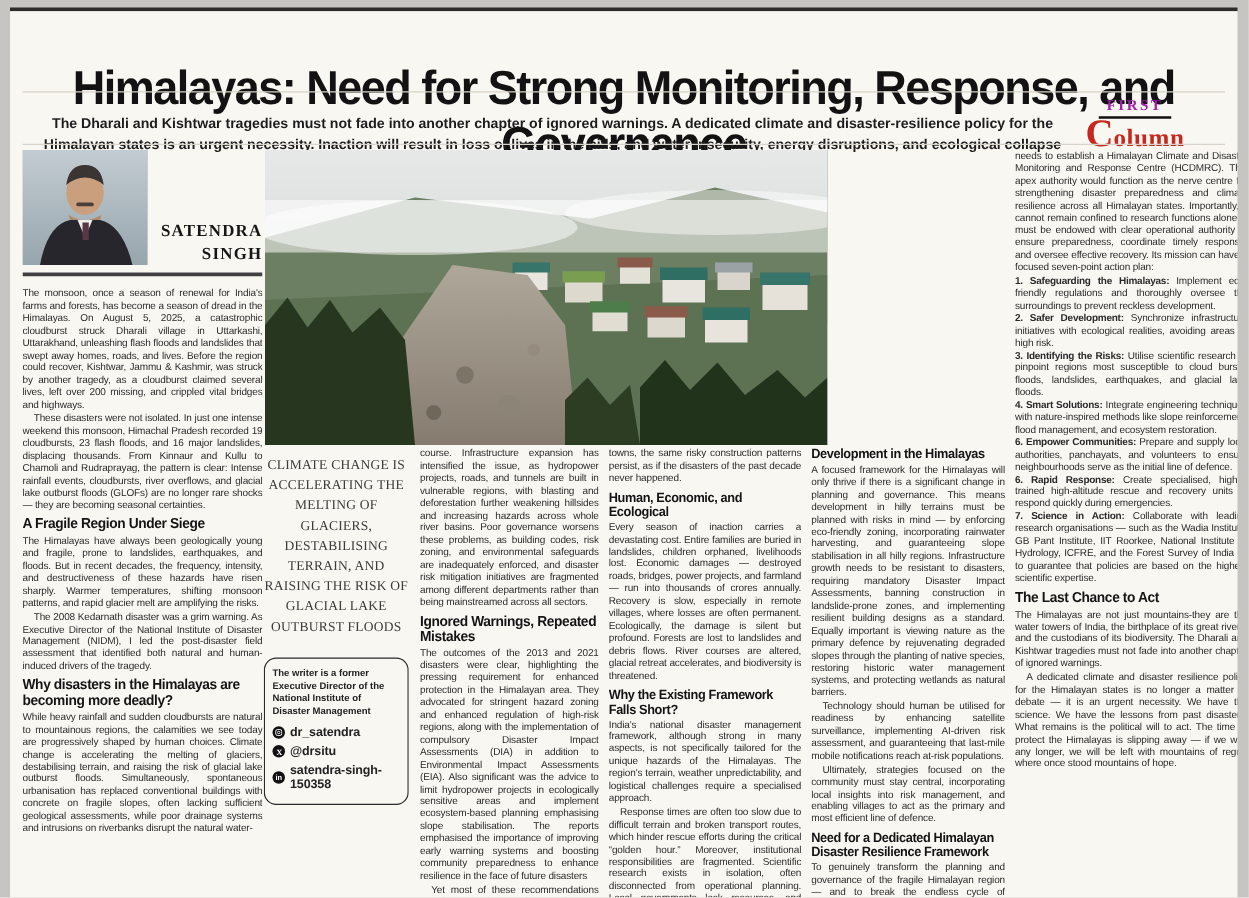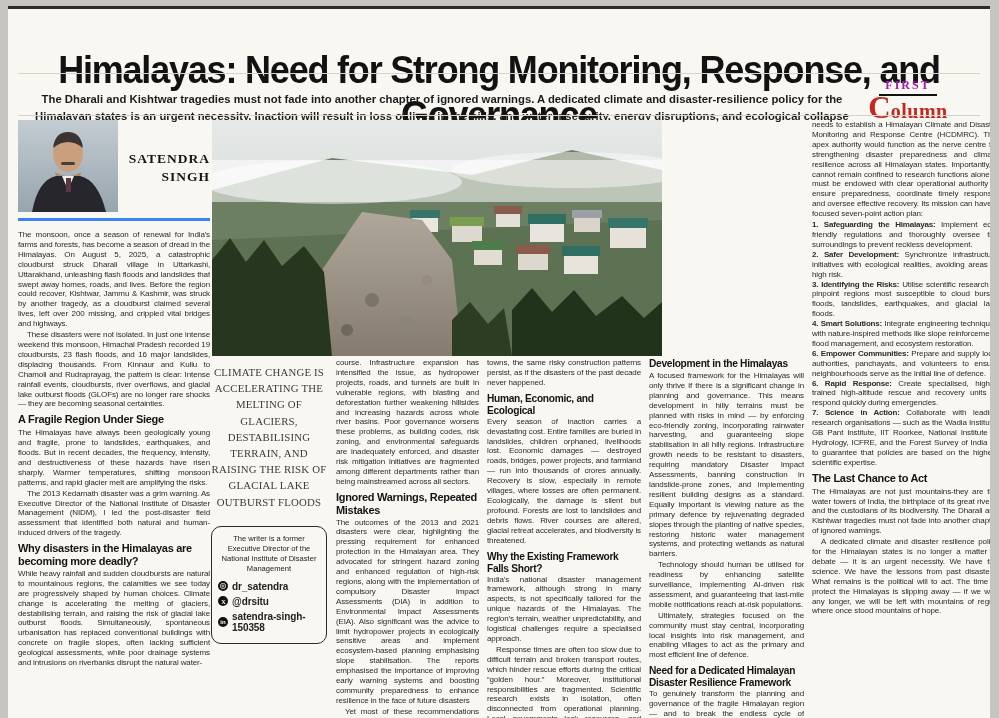--- a/index.html
+++ b/index.html
@@ -21,30 +21,30 @@
   
   .col{position:absolute;overflow:hidden;color:#2b2b2b;}
   .p{font-size:8px;line-height:1.24;letter-spacing:-.12px;text-align:justify;margin:0 0 1px 0;}
   .p.ind{text-indent:9px;}
   .hd{font-size:11px;font-weight:bold;line-height:1.08;letter-spacing:-.3px;color:#141414;margin:5px 0 2px 0;transform:scaleY(1.05);transform-origin:left top;}
   .hd.sm{font-size:10.2px;}
   .pp{font-size:8px;line-height:1.24;letter-spacing:-.12px;text-align:justify;margin:0;}
   .pp b{letter-spacing:-.2px;}
 
   .author-col{left:10px;top:111px;width:192px;bottom:0;}
-  .author-card{display:flex;align-items:flex-start;gap:6px;border-bottom:3px solid #3b82f6;padding-bottom:6px;margin-bottom:9px;}
+  .author-card{display:flex;align-items:flex-end;gap:6px;border-bottom:3px solid #404040;padding-bottom:6px;margin-bottom:9px;}
   .author-photo{width:100px;height:92px;flex:0 0 auto;background:#aab6bd;}
   .author-name{flex:1;text-align:right;font-family:"Liberation Serif",serif;font-weight:bold;font-size:13.5px;letter-spacing:1px;line-height:1.35;color:#161616;margin-top:30px;}
 
   .main-photo{position:absolute;left:204px;top:111px;width:450px;height:236px;overflow:hidden;background:#9aa89a;}
 
   .quote-col{left:203px;top:355px;width:116px;bottom:0;}
   .pullquote{font-family:"Liberation Serif",serif;font-size:10.8px;line-height:1.5;letter-spacing:.2px;text-align:center;color:#3b3b3b;}
   .writer-box{margin-top:16px;border:1.5px solid #2a2a2a;border-radius:10px;padding:7px 6px 6px 6px;}
-  .writer-bio{font-size:7.6px;font-weight:normal;text-align:center;line-height:1.35;color:#222;margin-bottom:6px;}
+  .writer-bio{font-size:7.6px;font-weight:bold;line-height:1.35;color:#222;margin-bottom:6px;}
   .handle-row{display:flex;align-items:center;gap:4px;margin:4px 0;}
   .sicon{width:10px;height:10px;border-radius:50%;background:#111;flex:0 0 auto;display:flex;align-items:center;justify-content:center;}
   .handle-text{font-size:10px;font-weight:bold;color:#222;letter-spacing:-.1px;}
 
   .col3{left:328px;top:349px;width:143px;bottom:0;}
   .col4{left:479px;top:349px;width:154px;bottom:0;}
   .col5{left:641px;top:349px;width:155px;bottom:0;}
   .col6{left:804px;top:111px;width:186px;bottom:0;}
 </style>
 </head>
@@ -82,21 +82,21 @@
           <rect x="43" y="42" width="14" height="3" rx="1.5" fill="#4a403a"></rect>
           <path d="M37 52 Q50 60 63 52 L62 56 L38 56 Z" fill="#b08a6b"></path>
         </svg>
       </div>
       <div class="author-name">SATENDRA SINGH</div>
     </div>
     <p class="p">The monsoon, once a season of renewal for India's farms and forests, has become a season of dread in the Himalayas. On August 5, 2025, a catastrophic cloudburst struck Dharali village in Uttarkashi, Uttarakhand, unleashing flash floods and landslides that swept away homes, roads, and lives. Before the region could recover, Kishtwar, Jammu &amp; Kashmir, was struck by another tragedy, as a cloudburst claimed several lives, left over 200 missing, and crippled vital bridges and highways.</p>
     <p class="p ind">These disasters were not isolated. In just one intense weekend this monsoon, Himachal Pradesh recorded 19 cloudbursts, 23 flash floods, and 16 major landslides, displacing thousands. From Kinnaur and Kullu to Chamoli and Rudraprayag, the pattern is clear: Intense rainfall events, cloudbursts, river overflows, and glacial lake outburst floods (GLOFs) are no longer rare shocks — they are becoming seasonal certainties.</p>
     <h3 class="hd">A Fragile Region Under Siege</h3>
     <p class="p">The Himalayas have always been geologically young and fragile, prone to landslides, earthquakes, and floods. But in recent decades, the frequency, intensity, and destructiveness of these hazards have risen sharply. Warmer temperatures, shifting monsoon patterns, and rapid glacier melt are amplifying the risks.</p>
-    <p class="p ind">The 2013 Kedarnath disaster was a grim warning. As Executive Director of the National Institute of Disaster Management (NIDM), I led the post-disaster field assessment that identified both natural and human-induced drivers of the tragedy.</p>
+    <p class="p ind">The 2008 Kedarnath disaster was a grim warning. As Executive Director of the National Institute of Disaster Management (NIDM), I led the post-disaster field assessment that identified both natural and human-induced drivers of the tragedy.</p>
     <h3 class="hd">Why disasters in the Himalayas are becoming more deadly?</h3>
     <p class="p">While heavy rainfall and sudden cloudbursts are natural to mountainous regions, the calamities we see today are progressively shaped by human choices. Climate change is accelerating the melting of glaciers, destabilising terrain, and raising the risk of glacial lake outburst floods. Simultaneously, spontaneous urbanisation has replaced conventional buildings with concrete on fragile slopes, often lacking sufficient geological assessments, while poor drainage systems and intrusions on riverbanks disrupt the natural water-</p>
   </div>
 
   <div class="main-photo">
     <svg width="450" height="236" viewBox="0 0 450 236" preserveAspectRatio="none">
       <defs>
         <linearGradient id="sky" x1="0" y1="0" x2="0" y2="1">
             <stop offset="0" stop-color="#e6e9e7"></stop>
             <stop offset="1" stop-color="#c2cac6"></stop>

